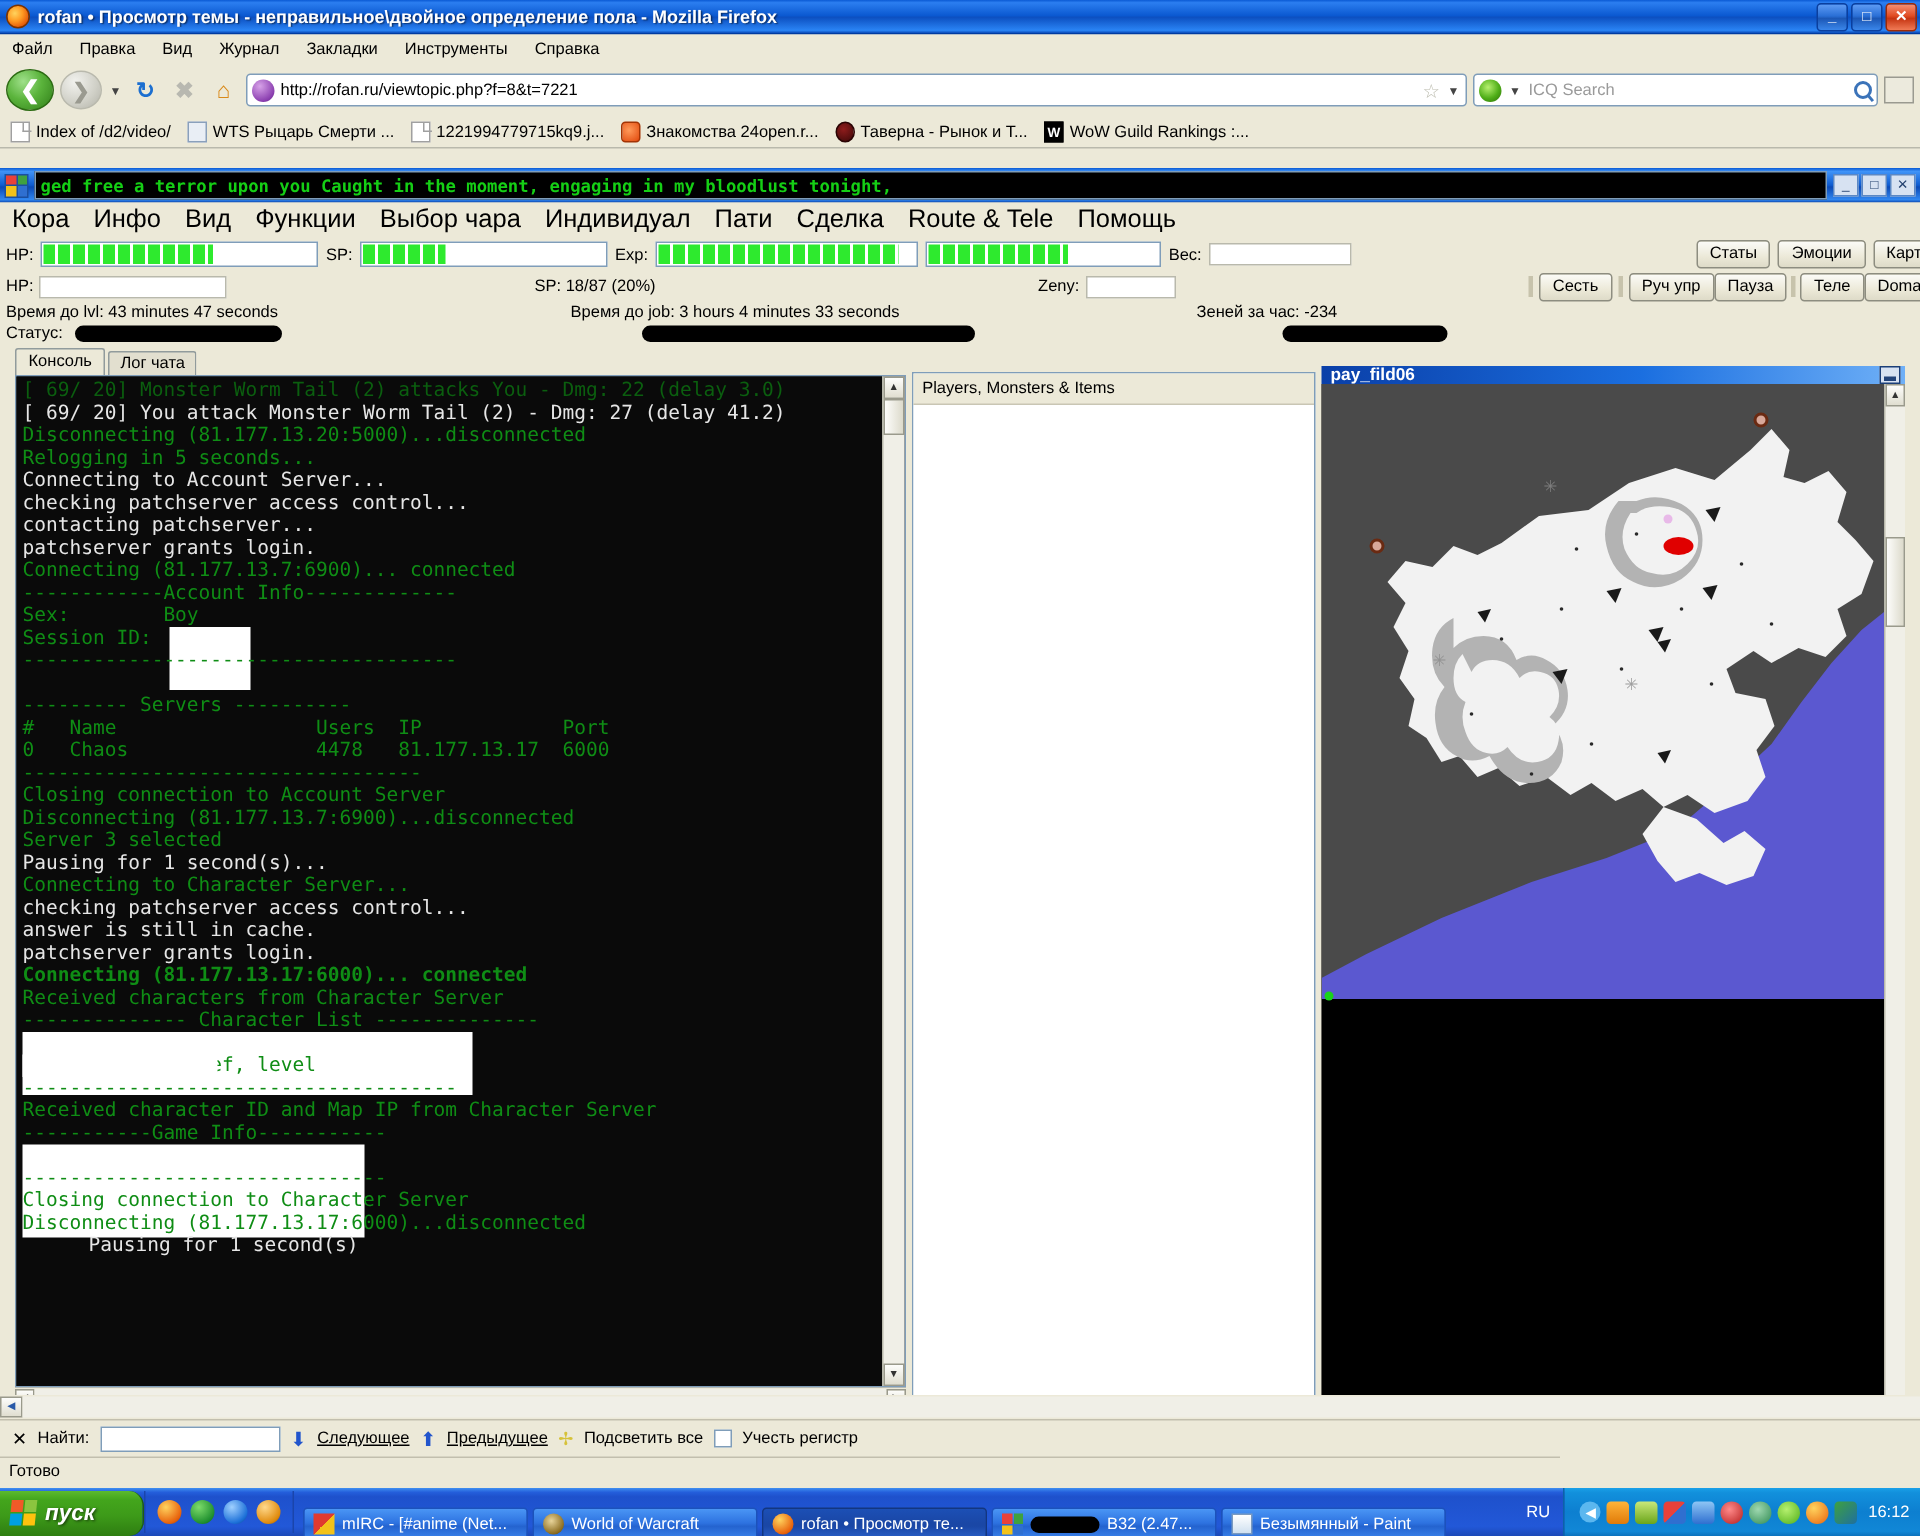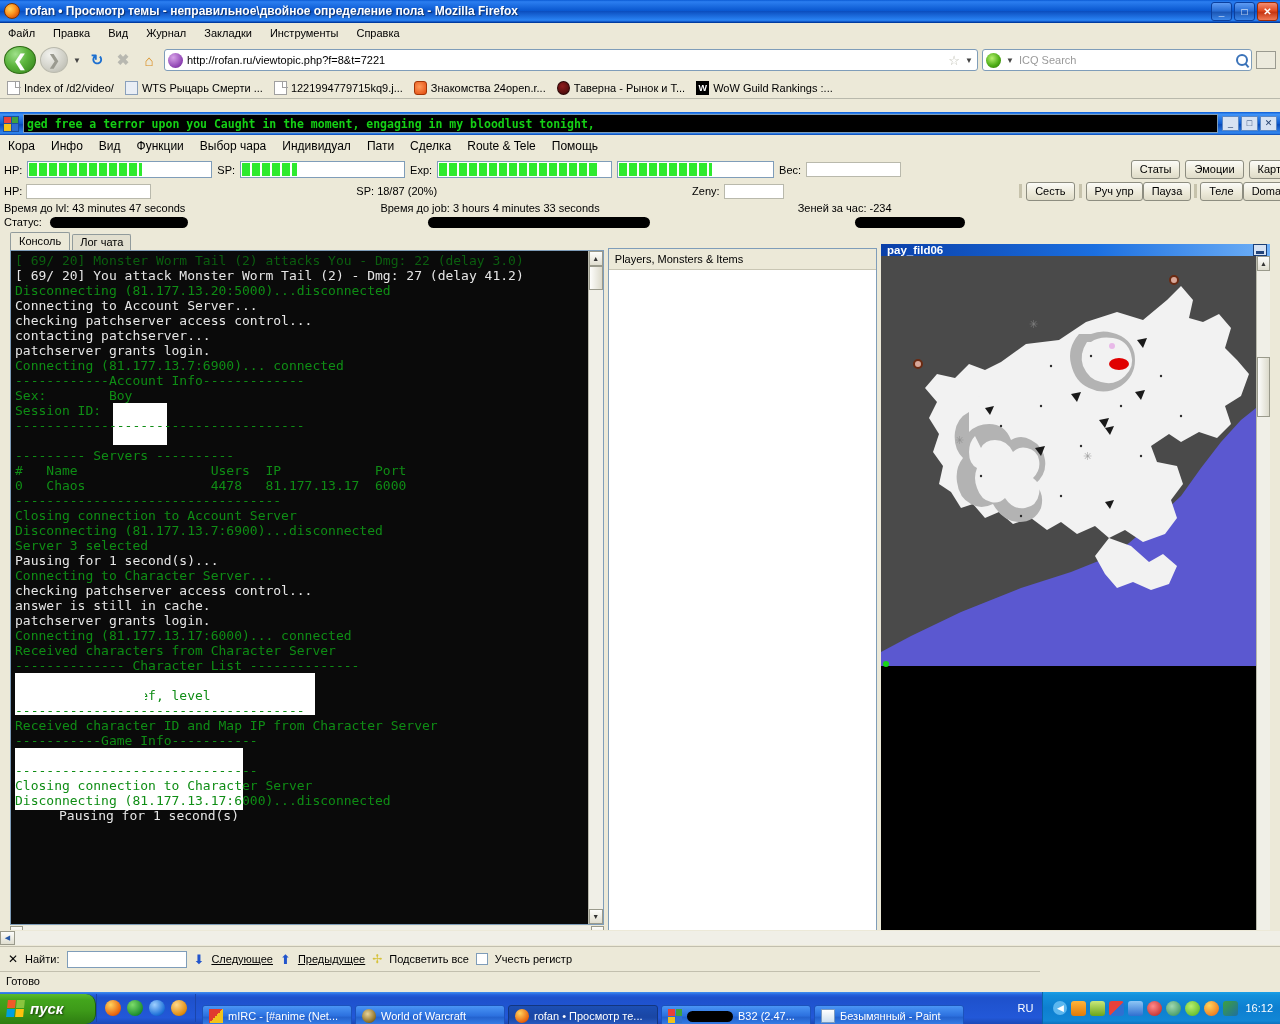--- a/index.html
+++ b/index.html
@@ -79,21 +79,21 @@
   #game-window { position:absolute; left:0; top:112px; width:1280px; height:822px; background:#ece9d8; }
   .game-titlebar { height:23px; display:flex; align-items:center; padding:1px 3px; gap:4px;
     background: linear-gradient(to bottom, #0a5ad4 0%, #3f93f7 10%, #0e5bd0 50%, #0a49b6 55%, #3187f0 92%, #0a45ae 100%); }
   .game-ico { width:16px;height:16px;display:grid;grid-template-columns:1fr 1fr;grid-template-rows:1fr 1fr;gap:1px;background:#1a4fa0;padding:1px; }
   .game-ico i { display:block; }
   .marquee-box { flex:1; height:19px; background:#000; border:1px solid #7f9db9; display:flex; align-items:center; overflow:hidden; padding:0 3px; }
   .marquee-text { color:#15cf15; font-family:"DejaVu Sans Mono", monospace; font-size:11.5px; font-weight:bold; white-space:nowrap; }
   .gwin-btns { display:flex; gap:2px; }
   .gwin-btn { width:17px;height:15px;border:1px solid #5c88c4;background:#d7e2f2;color:#23406e;font-size:9px;line-height:13px;text-align:center; }
 
-  .game-menubar { height:21px; background:#ece9d8; display:flex; align-items:center; gap:16px; padding-left:8px; font-size:12px; }
+  .game-menubar { height:21px; background:#ece9d8; display:flex; align-items:center; gap:16px; padding-left:8px; font-size:17px; }
 
   .stats-row { display:flex; align-items:center; padding:3px 4px 0 4px; gap:5px; height:24px; }
   .stat-label { font-size:11px; }
   .bar-outer { height:17px; background:#fff; border:1px solid #7f9db9; padding:1px; display:flex; align-items:center; }
   .bar-fill { height:13px; background: repeating-linear-gradient(to right, #2eea2e 0px, #2eea2e 8px, #ffffff 8px, #ffffff 10px); }
   .row2 { display:flex; align-items:center; height:20px; padding:2px 4px 0 4px; font-size:11px; }
   .white-field { background:#fff; border:1px solid #b9b9ac; height:15px; }
 
   .btn-xp { border:1px solid #8d8d80; border-radius:3px; background:linear-gradient(to bottom,#fbfbf7,#ece9d8 60%, #dedbc8); font-size:11px; padding:2px 8px; height:19px; line-height:13px; }
   .sep-bar { width:3px;height:14px;background:#c7c3ac; display:inline-block; }
@@ -320,20 +320,21 @@
       <div style="width:600px;display:flex;flex-direction:column">
         <div class="tabs">
           <span class="tab active">Консоль</span>
           <span class="tab inactive">Лог чата</span>
         </div>
         <div style="display:flex;flex:1;border:1px solid #7f9db9;background:#0a0a0a;">
           <div class="console" id="console-out" style="flex:1;border:none;padding:2px 0 0 4px">
               <div class="line c-dim" style="position: relative;">[ 69/ 20] Monster Worm Tail (2) attacks You - Dmg: 22 (delay 3.0)</div>
               <div class="line c-white" style="position: relative;">[ 69/ 20] You attack Monster Worm Tail (2) - Dmg: 27 (delay 41.2)</div>
               <div class="line c-green" style="position: relative;">Disconnecting (81.177.13.20:5000)...disconnected</div>
+              <div class="line c-green" style="position: relative;">Relogging in 5 seconds...</div>
               <div class="line c-white" style="position: relative;">Connecting to Account Server...</div>
               <div class="line c-white" style="position: relative;">checking patchserver access control...</div>
               <div class="line c-white" style="position: relative;">contacting patchserver...</div>
               <div class="line c-white" style="position: relative;">patchserver grants login.</div>
               <div class="line c-green" style="position: relative;">Connecting (81.177.13.7:6900)... connected</div>
               <div class="line c-green" style="position: relative;">------------Account Info-------------</div>
               <div class="line c-green" style="position: relative;">Sex:        Boy</div>
               <div class="line c-green" style="position: relative;">Session ID:<span class="censor" style="position: absolute; left: 98px; top: 0px; width: 54px; height: 42px;"></span></div>
               <div class="line c-green" style="position: relative;">-------------------------------------</div>
               <div class="line c-green" style="position: relative;"> </div>
@@ -342,21 +343,21 @@
               <div class="line c-green" style="position: relative;">0   Chaos                4478   81.177.13.17  6000</div>
               <div class="line c-green" style="position: relative;">----------------------------------</div>
               <div class="line c-green" style="position: relative;">Closing connection to Account Server</div>
               <div class="line c-green" style="position: relative;">Disconnecting (81.177.13.7:6900)...disconnected</div>
               <div class="line c-green" style="position: relative;">Server 3 selected</div>
               <div class="line c-white" style="position: relative;">Pausing for 1 second(s)...</div>
               <div class="line c-green" style="position: relative;">Connecting to Character Server...</div>
               <div class="line c-white" style="position: relative;">checking patchserver access control...</div>
               <div class="line c-white" style="position: relative;">answer is still in cache.</div>
               <div class="line c-white" style="position: relative;">patchserver grants login.</div>
-              <div class="line c-green" style="position: relative;">Connecting (81.177.13.17:6000)... connected</div>
+              <div class="line c-green" style="position: relative; font-weight: bold;">Connecting (81.177.13.17:6000)... connected</div>
               <div class="line c-green" style="position: relative;">Received characters from Character Server</div>
               <div class="line c-green" style="position: relative;">-------------- Character List --------------</div>
               <div class="line c-green" style="position: relative;"> <span class="censor" style="position: absolute; left: 0px; top: 0px; width: 300px; height: 42px;"></span></div>
               <div class="line c-green" style="position: relative;">            (Thief, level<span class="censor" style="position: absolute; left: 0px; top: 0px; width: 130px; height: 15px;"></span><span class="censor" style="position: absolute; left: 232px; top: 0px; width: 66px; height: 15px;"></span></div>
               <div class="line c-green" style="position: relative;">-------------------------------------</div>
               <div class="line c-green" style="position: relative;">Received character ID and Map IP from Character Server</div>
               <div class="line c-green" style="position: relative;">-----------Game Info-----------</div>
               <div class="line c-green" style="position: relative;"> <span class="censor" style="position: absolute; left: 0px; top: 0px; width: 228px; height: 62px;"></span></div>
               <div class="line c-green" style="position: relative;">-------------------------------</div>
               <div class="line c-green" style="position: relative;">Closing connection to Character Server</div>

